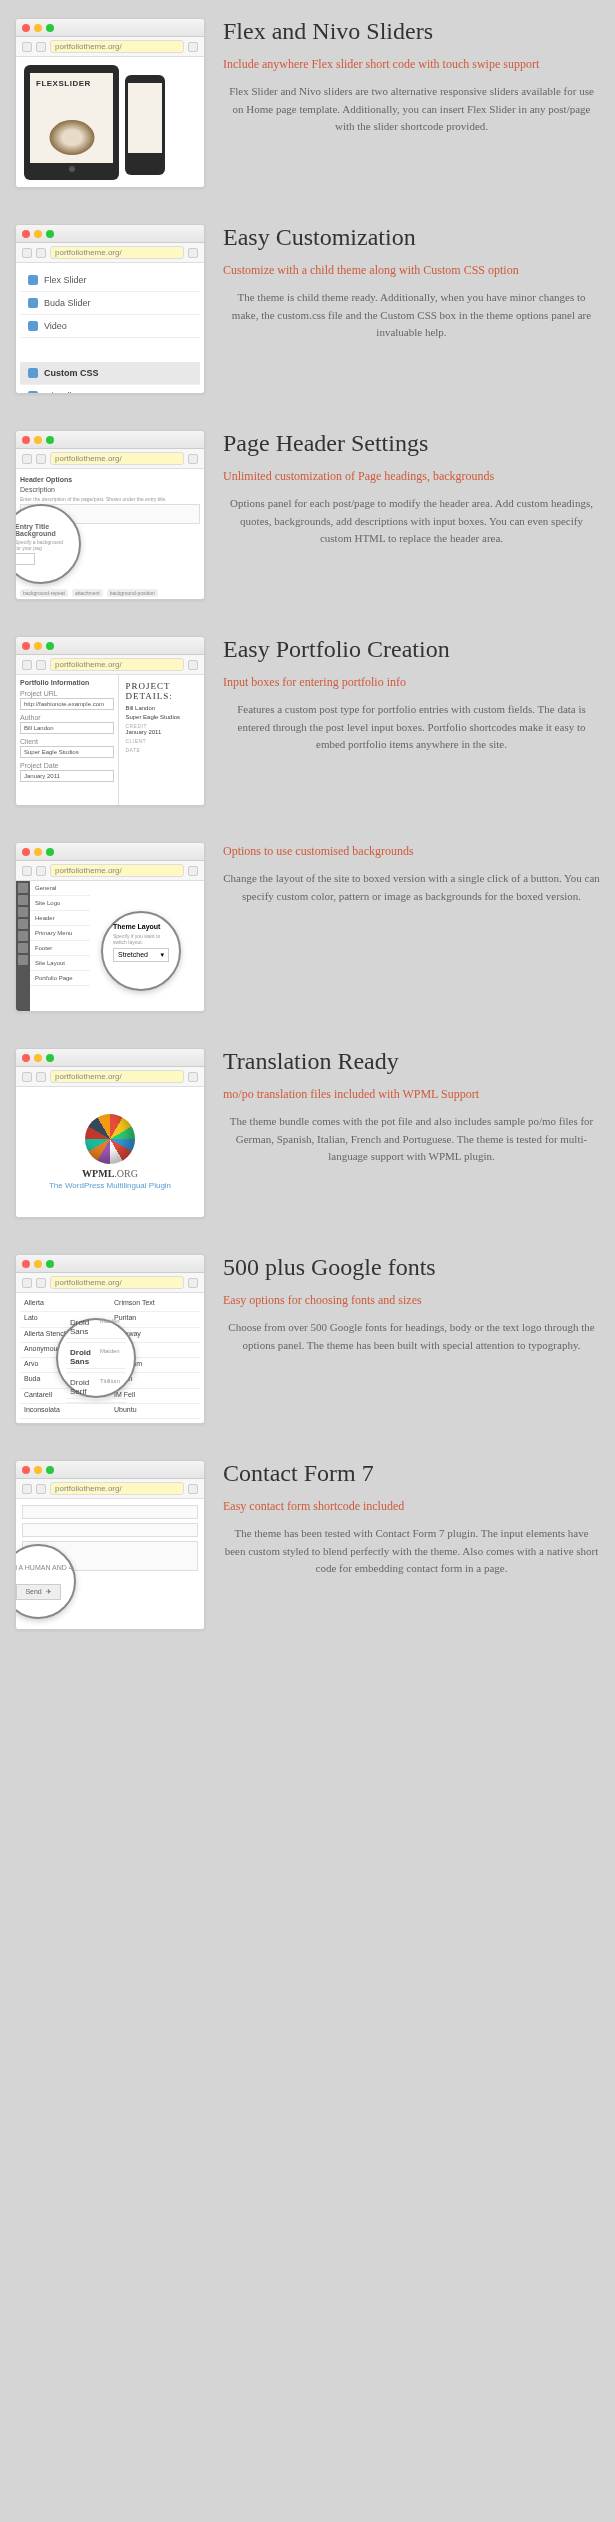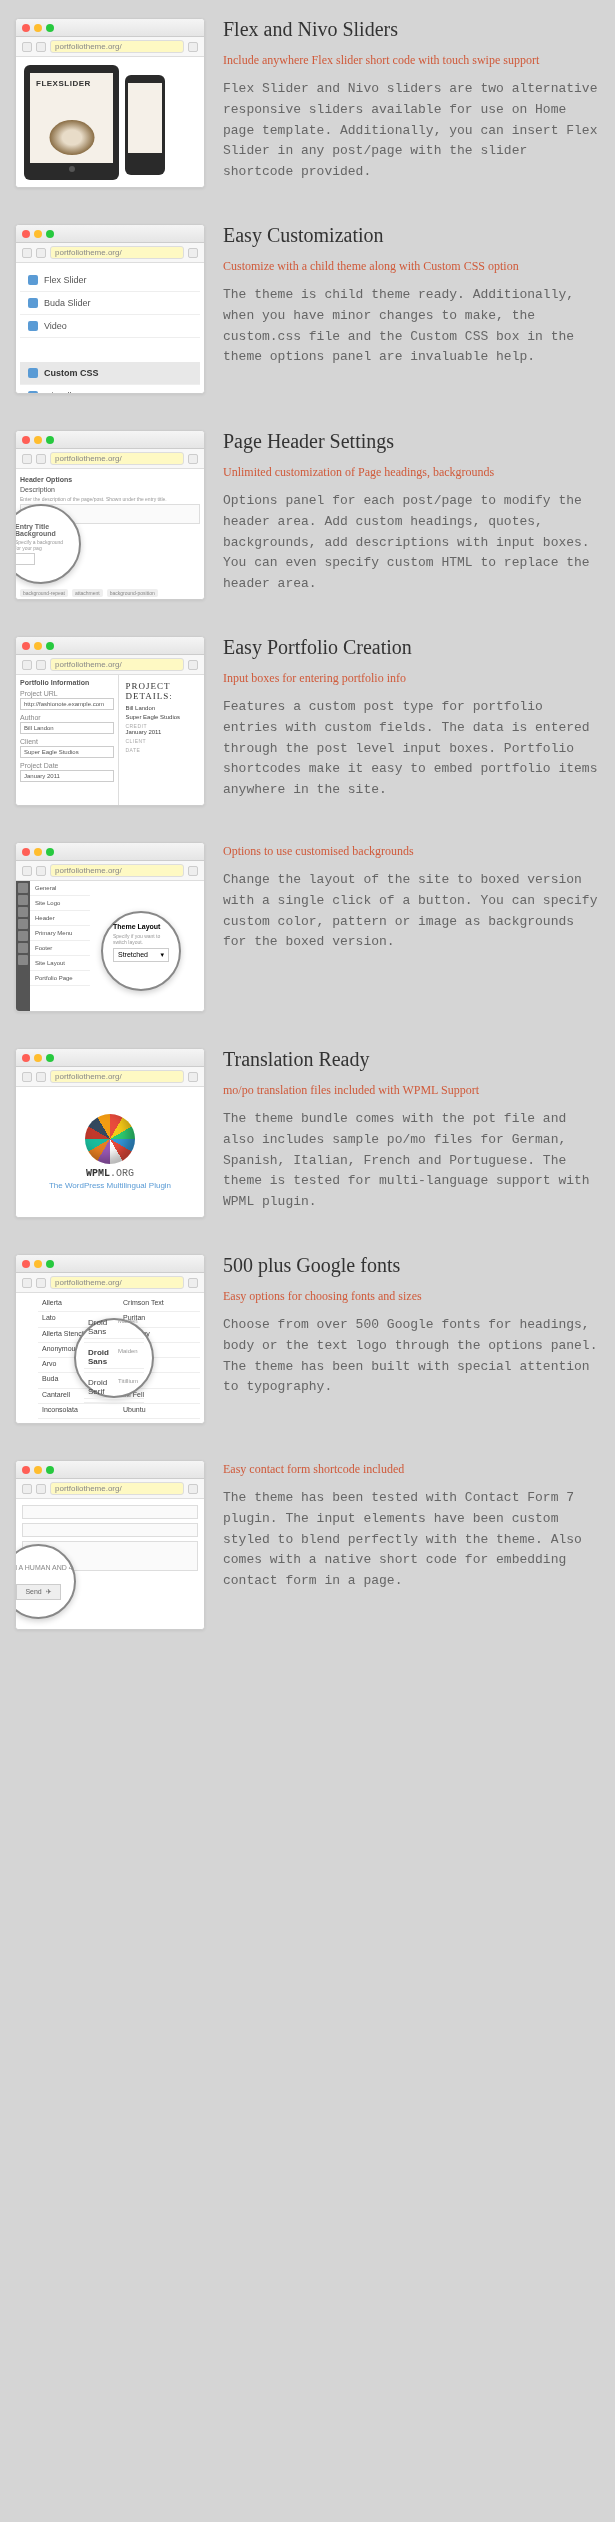--- a/index.html
+++ b/index.html
@@ -7,23 +7,23 @@
 .feature { display: flex; padding: 18px 15px; gap: 18px; }
 .preview { width: 190px; flex-shrink: 0; background: #fff; border: 1px solid #ccc; border-radius: 4px; overflow: hidden; box-shadow: 0 1px 3px rgba(0,0,0,0.08); }
 .browser-chrome { height: 18px; background: linear-gradient(#f5f5f5,#e5e5e5); border-bottom: 1px solid #ccc; display: flex; align-items: center; padding: 0 6px; gap: 4px; }
 .dot { width: 8px; height: 8px; border-radius: 50%; }
 .dot.r { background: #ff5f56; } .dot.y { background: #ffbd2e; } .dot.g { background: #27c93f; }
 .url-bar { height: 20px; background: #f7f7f7; border-bottom: 1px solid #ddd; display: flex; align-items: center; padding: 0 6px; gap: 4px; font-size: 8px; color: #888; font-family: Arial, sans-serif; }
 .nav-btn { width: 10px; height: 10px; background: #eee; border: 1px solid #ccc; border-radius: 2px; }
 .url-field { flex: 1; background: #fef9c3; border: 1px solid #ddd; border-radius: 3px; padding: 1px 4px; }
 .preview-body { height: 130px; background: #fff; position: relative; overflow: hidden; font-family: Arial, sans-serif; }
 .content { flex: 1; }
-.title { font-size: 20px; color: #333; font-weight: normal; margin-bottom: 10px; font-family: Georgia, serif; }
+.title { font-size: 24px; color: #333; font-weight: normal; margin-bottom: 10px; font-family: Georgia, serif; }
 .subtitle { font-size: 12px; color: #d05a3a; line-height: 1.5; margin-bottom: 10px; font-family: Georgia, serif; }
-.desc { font-size: 13px; color: #666; line-height: 1.6; font-family: Liberation Mono, monospace; }
+.desc { font-size: 11px; color: #666; line-height: 1.6; font-family: Liberation Serif, serif; text-align: center; }
 .flexslider-mock { padding: 8px; display: flex; gap: 6px; }
 .tablet { width: 95px; height: 115px; background: #2a2a2a; border-radius: 6px; padding: 8px 6px; }
 .tablet-screen { width: 100%; height: 90px; background: #f5f0e8; position: relative; overflow: hidden; }
 .tablet-screen::before { content: 'FLEXSLIDER'; position: absolute; top: 6px; left: 6px; font-size: 8px; font-weight: bold; color: #333; letter-spacing: 0.5px; }
 .coffee { position: absolute; bottom: 8px; left: 50%; transform: translateX(-50%); width: 45px; height: 35px; background: radial-gradient(ellipse at center, #e8dcc8 30%, #8b6f47 70%); border-radius: 50%; }
 .tablet-btn { width: 6px; height: 6px; background: #555; border-radius: 50%; margin: 3px auto 0; }
 .phone { width: 40px; height: 100px; background: #2a2a2a; border-radius: 6px; padding: 8px 3px; margin-top: 10px; }
 .phone-screen { width: 100%; height: 70px; background: #f5f0e8; }
 .admin-list { padding: 6px 4px; font-size: 9px; }
 .admin-item { padding: 6px 8px; color: #555; border-bottom: 1px solid #eee; display: flex; align-items: flex-start; gap: 6px; }
@@ -41,24 +41,24 @@
 .portfolio-right .pd-label { color: #aaa; font-size: 5px; letter-spacing: 0.5px; margin-top: 3px; }
 .portfolio-right .pd-val { color: #444; font-size: 6px; }
 .boxed-layout { display: flex; height: 100%; }
 .boxed-sidebar { width: 14px; background: #555; display: flex; flex-direction: column; gap: 2px; padding: 2px; }
 .boxed-sidebar div { width: 10px; height: 10px; background: #888; border-radius: 1px; }
 .boxed-menu { width: 60px; font-size: 6px; color: #555; }
 .boxed-menu div { padding: 4px 5px; border-bottom: 1px solid #eee; }
 .boxed-magnify { position: absolute; width: 80px; height: 80px; border: 2px solid #888; border-radius: 50%; background: #fff; top: 30px; left: 85px; padding: 10px; font-size: 7px; box-shadow: 0 2px 6px rgba(0,0,0,0.2); }
 .wpml-body { display: flex; flex-direction: column; align-items: center; justify-content: center; height: 100%; }
 .globe { width: 50px; height: 50px; border-radius: 50%; background: conic-gradient(#e94b3c 0 30deg,#f7ca18 30deg 60deg,#2ecc71 60deg 90deg,#3498db 90deg 120deg,#e94b3c 120deg 150deg,#fff 150deg 180deg,#9b59b6 180deg 210deg,#e67e22 210deg 240deg,#1abc9c 240deg 270deg,#c0392b 270deg 300deg,#34495e 300deg 330deg,#f39c12 330deg 360deg); box-shadow: inset -6px -6px 12px rgba(0,0,0,0.3); }
-.wpml-logo { font-size: 10px; color: #666; margin-top: 4px; font-family: Liberation Mono, monospace; }
+.wpml-logo { font-size: 10px; color: #666; margin-top: 4px; font-family: Liberation Serif, serif; }
 .wpml-logo b { color: #333; }
 .wpml-tag { font-size: 8px; color: #5a9bd5; margin-top: 2px; }
-.fonts-grid { display: flex; flex-wrap: wrap; padding: 4px; font-size: 7px; color: #444; gap: 0; height: 100%; position: relative; margin-left: 18px; }
+.fonts-grid { display: flex; flex-wrap: wrap; padding: 4px; font-size: 7px; color: #444; gap: 0; height: 100%; position: relative; }
 .fonts-grid span { width: 50%; padding: 2px 4px; border-bottom: 1px solid #eee; }
 .font-magnify { position: absolute; width: 80px; height: 80px; border: 2px solid #888; border-radius: 50%; background: #fff; top: 25px; left: 40px; display: flex; flex-direction: column; justify-content: center; padding: 0 8px; font-size: 8px; box-shadow: 0 2px 6px rgba(0,0,0,0.2); }
 .font-magnify div { padding: 3px 0; border-bottom: 1px solid #eee; }
 .cf7-body { padding: 6px; font-size: 7px; position: relative; height: 100%; }
 .cf7-field { width: 100%; height: 14px; border: 1px solid #ddd; margin-bottom: 4px; background: #fafafa; }
 .cf7-magnify { position: absolute; width: 75px; height: 75px; border: 2px solid #888; border-radius: 50%; background: #fff; bottom: 10px; left: -15px; display: flex; flex-direction: column; justify-content: center; align-items: center; font-size: 7px; box-shadow: 0 2px 6px rgba(0,0,0,0.2); color: #888; }
 .send-btn { background: #eee; border: 1px solid #ccc; padding: 3px 8px; margin-top: 6px; font-size: 7px; color: #666; display: inline-flex; gap: 4px; }
 </style>
 </head>
 <body>
@@ -377,17 +377,18 @@
         <div>I AM A HUMAN AND 4 +</div>
         <div class="send-btn">
                 <span>Send</span>
                 <span>✈</span>
               </div>
       </div>
     </div>
         </div>
     </div>
     <div class="content">
+      <h2 class="title">Contact Form 7</h2>
       <p class="subtitle">Easy contact form shortcode included</p>
       <p class="desc">The theme has been tested with Contact Form 7 plugin. The input elements have been custom styled to blend perfectly with the theme. Also comes with a native short code for embedding contact form in a page.</p>
     </div>
     </div>
   </div>
 
 </body></html>

